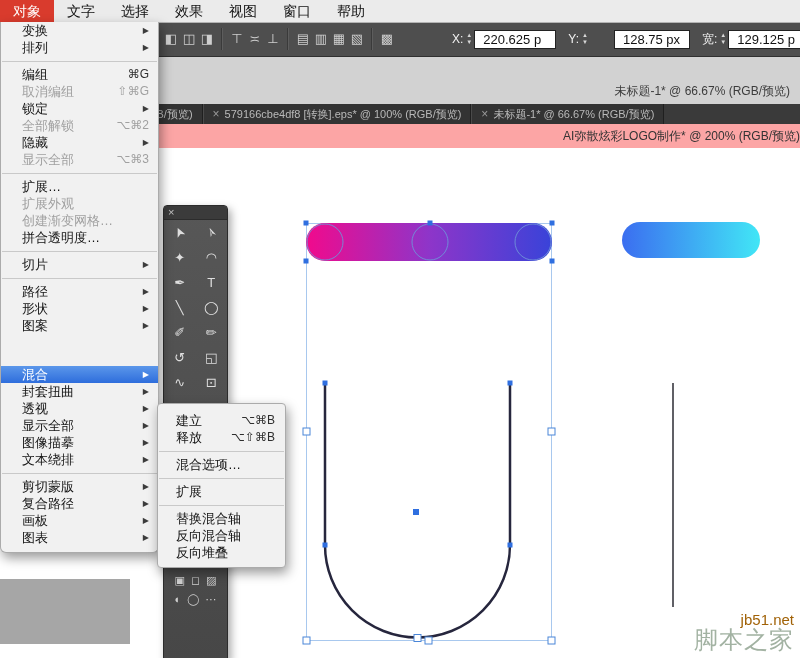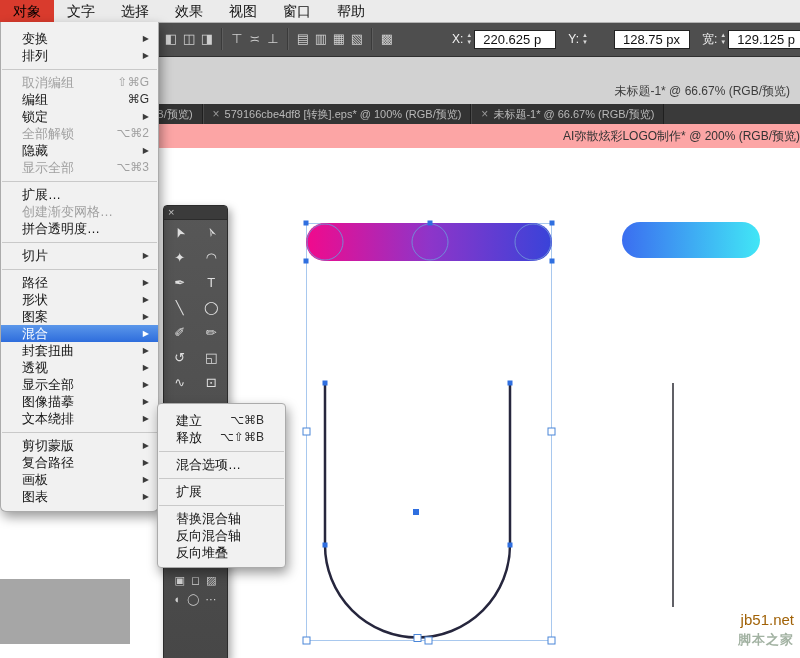--- a/index.html
+++ b/index.html
@@ -4,21 +4,21 @@
 <style>
   html,body{margin:0;padding:0;}
   body{width:800px;height:658px;position:relative;overflow:hidden;background:#fff;
        font-family:"Liberation Sans","DejaVu Sans",sans-serif;}
   #screen{position:absolute;inset:0;width:800px;height:658px;overflow:hidden;}
 
   
   .menubar{position:absolute;top:0;left:0;width:800px;height:22px;background:#ebebeb;
            border-bottom:1px solid #b3b3b3;display:flex;align-items:stretch;font-size:14px;color:#111;z-index:20;}
   .mb-item{padding:0 13px;line-height:22px;}
-  .mb-item.active{background:#d93b2d;color:#000000;}
+  .mb-item.active{background:#d93b2d;color:#ffffff;}
 
   
   .control-bar{position:absolute;top:22px;left:0;width:800px;height:34px;background:#4e4e4e;
                border-bottom:1px solid #2f2f2f;display:flex;align-items:center;z-index:2;}
   .cb-icons{display:flex;align-items:center;margin-left:162px;}
   .cbi{width:18px;text-align:center;color:#cfcfcf;font-size:13px;line-height:22px;}
   .cbsep{width:1px;height:22px;background:#3a3a3a;margin:0 5px;border-right:1px solid #5d5d5d;}
   .cb-field{display:flex;align-items:center;margin-left:12px;}
   .cb-field.first{margin-left:56px;}
   .cb-label{color:#f2f2f2;font-size:12px;margin-right:3px;}
@@ -38,35 +38,35 @@
   .tab .close{color:#9a9a9a;font-size:12px;}
   .front-titlebar{position:absolute;top:124px;left:130px;width:670px;height:24px;background:#fca5a5;
                   border-bottom:1px solid #a8a8a8;text-align:right;line-height:24px;font-size:12px;color:#333;}
   .canvas{position:absolute;top:148px;left:130px;width:670px;height:510px;background:#fff;z-index:1;}
   .left-backdrop{position:absolute;left:0;top:579px;width:130px;height:65px;background:#a6a6a6;}
   .left-strip{position:absolute;left:0;top:644px;width:130px;height:14px;background:#fff;}
 
   
   .object-menu{position:absolute;left:0;top:22px;width:157px;background:#f1f1f1;
                border:1px solid #ababab;border-top:none;border-radius:0 0 6px 6px;
-               box-shadow:2px 5px 12px rgba(0,0,0,.4);padding:8px 0 6px 0;font-size:13px;color:#141414;z-index:30;}
+               box-shadow:2px 5px 12px rgba(0,0,0,.4);padding:0 0 6px 0;font-size:13px;color:#141414;z-index:30;}
   .mi{display:flex;align-items:center;height:17px;line-height:17px;padding:0 9px 0 21px;}
   .mi .lbl{white-space:nowrap;}
   .mi .sc{margin-left:auto;font-size:12px;color:#2e2e2e;}
   .mi .arrow{margin-left:auto;font-size:8px;color:#3c3c3c;}
   .mi.disabled,.mi.disabled .sc{color:#a0a0a0;}
-  .mi.highlight{background:linear-gradient(#5b97ea,#2e6ddc);color:#fff;}
+  .mi.highlight{background:linear-gradient(#5b97ea,#2e6ddc);color:#fff;margin-top:32px;}
   .mi.highlight .arrow{color:#fff;}
   .msep{height:1px;background:#c9c9c9;margin:5px 1px 4px 1px;}
 
   
   .blend-submenu{position:absolute;left:157px;top:403px;width:127px;background:#f1f1f1;
                  border:1px solid #ababab;border-radius:4px;box-shadow:2px 5px 12px rgba(0,0,0,.4);
                  padding:8px 0 6px 0;font-size:13px;color:#141414;z-index:31;}
-  .blend-submenu .mi{padding:0 21px 0 18px;}
+  .blend-submenu .mi{padding:0 10px 0 18px;}
 
   
   .tools-panel{position:absolute;left:163px;top:205px;width:63px;height:453px;
                background:linear-gradient(#575757,#474747);border:1px solid #2c2c2c;
                border-radius:4px 4px 0 0;box-shadow:3px 4px 9px rgba(0,0,0,.35);z-index:6;}
   .tp-header{height:13px;background:#3b3b3b;border-bottom:1px solid #2c2c2c;border-radius:4px 4px 0 0;
              display:flex;align-items:center;padding:0 4px;}
   .tp-close{color:#c3c3c3;font-size:11px;line-height:11px;}
   .tp-grid{display:grid;grid-template-columns:1fr 1fr;}
   .tool{height:25px;display:flex;align-items:center;justify-content:center;color:#dedede;font-size:13px;}
@@ -77,21 +77,21 @@
   .swatch.stroke{background:#101010;border-color:#000;}
   .swatch.none{background:linear-gradient(45deg,#fff 42%,#e03030 42%,#e03030 58%,#fff 58%);}
   .mini-row{display:flex;justify-content:center;gap:6px;margin-top:6px;color:#cfcfcf;font-size:11px;}
 
   
   .art{position:absolute;left:0;top:0;z-index:3;pointer-events:none;}
 
   
   .watermark{position:absolute;right:6px;bottom:6px;text-align:right;z-index:4;}
   .wm1{font-size:15px;color:#a16207;line-height:17px;}
-  .wm2{font-size:13px;color:#a2b2a2;font-weight:bold;letter-spacing:1px;line-height:24px;}
+  .wm2{font-size:24px;color:#a2b2a2;font-weight:normal;letter-spacing:1px;line-height:24px;}
 </style>
 </head>
 <body>
 
 <div id="screen">
 
   <div class="bg-titlebar">
     <span class="bg-title-text">未标题-1* @ 66.67% (RGB/预览)</span>
   </div>
 
@@ -234,47 +234,50 @@
   <div class="object-menu">
     <div class="mi">
         <span class="lbl">变换</span>
         <span class="arrow">▶</span>
       </div>
     <div class="mi">
         <span class="lbl">排列</span>
         <span class="arrow">▶</span>
       </div>
     <div class="msep"></div>
+    <div class="mi">
+        <span class="lbl">编组</span>
+        <span class="sc">⌘G</span>
+      </div>
     <div class="mi disabled">
         <span class="lbl">取消编组</span>
         <span class="sc">⇧⌘G</span>
       </div>
     <div class="mi">
-        <span class="lbl">编组</span>
-        <span class="sc">⌘G</span>
-      </div>
-    <div class="mi">
         <span class="lbl">锁定</span>
         <span class="arrow">▶</span>
       </div>
     <div class="mi disabled">
         <span class="lbl">全部解锁</span>
         <span class="sc">⌥⌘2</span>
       </div>
     <div class="mi">
         <span class="lbl">隐藏</span>
         <span class="arrow">▶</span>
       </div>
     <div class="mi disabled">
         <span class="lbl">显示全部</span>
         <span class="sc">⌥⌘3</span>
       </div>
     <div class="msep"></div>
     <div class="mi">
         <span class="lbl">扩展…</span>
+      </div>
+    <div class="mi disabled">
+        <span class="lbl">扩展外观</span>
       </div>
     <div class="mi disabled">
         <span class="lbl">创建渐变网格…</span>
       </div>
     <div class="mi">
         <span class="lbl">拼合透明度…</span>
       </div>
     <div class="msep"></div>
     <div class="mi">
         <span class="lbl">切片</span>

